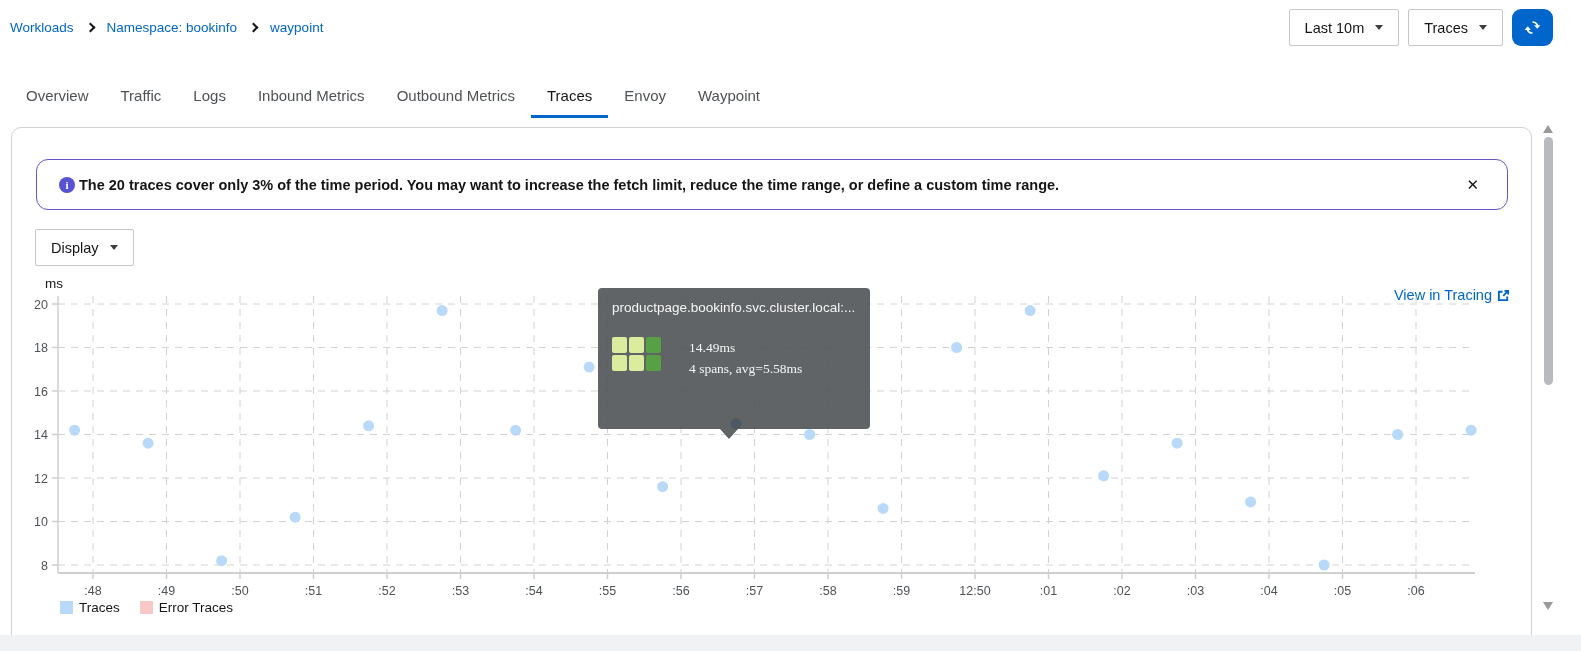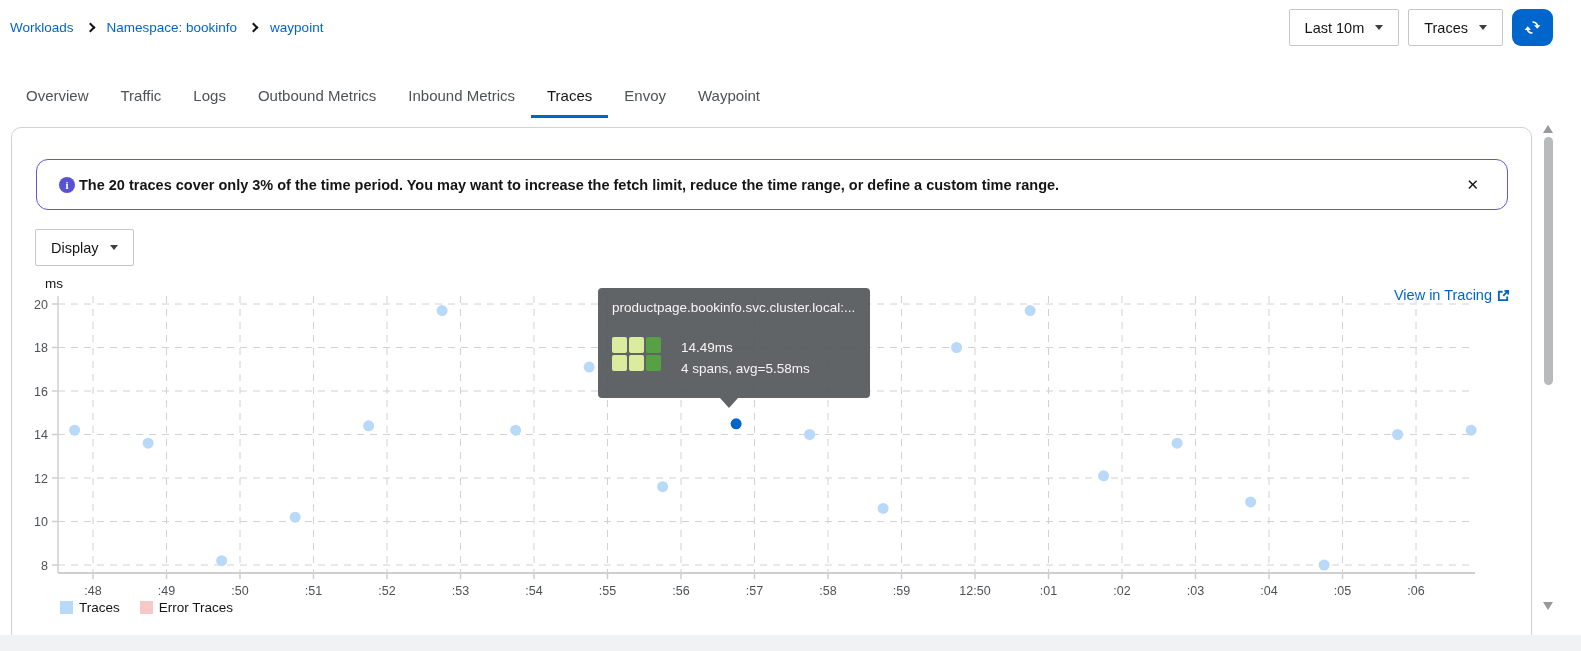--- a/index.html
+++ b/index.html
@@ -44,28 +44,28 @@
   
   .display-btn { position:absolute; left:35px; top:229px; }
   .view-tracing { position:absolute; top:239px; right:71px; display:flex; align-items:center; gap:5px; color:#0066cc; font-size:14.5px; text-decoration:none; cursor:pointer;margin-top:48px; }
   
   #scatter { position:absolute; left:25px; top:270px; }
   .legend { position:absolute; left:60px; top:600px; display:flex; gap:20px; font-size:13.5px; align-items:center; }
   .legend-item { display:flex; align-items:center; gap:6px; }
   .swatch { width:13px; height:13px; display:inline-block; }
   
   .chart-tooltip {
-    position:absolute; left:598px; top:288px; width:272px; height:110px; z-index:3;
+    position:absolute; left:598px; top:288px; width:272px; height:141px; z-index:3;
     background:rgba(84,87,89,0.92); border-radius:4px; color:#f5f5f5; padding:12px 14px;
     font-size:13.5px;
   }
   .tooltip-caret { position:absolute; top:100%; left:122px; width:0; height:0;
     border-left:9px solid transparent; border-right:9px solid transparent; border-top:10px solid rgba(84,87,89,0.92); }
   .tooltip-title { margin-bottom:22px; white-space:nowrap; overflow:hidden; }
-  .tooltip-body { display:flex; gap:20px; }
+  .tooltip-body { display:flex; gap:28px;font-family:Liberation Serif, serif; }
   .chips { display:grid; grid-template-columns:repeat(3,15px); grid-auto-rows:16px; gap:2px; align-self:flex-start; }
   .chip { border-radius:2px; }
   .tooltip-lines div { line-height:21px; }
   
   .sb-arrow-up { position:absolute; left:1543px; top:125px; width:0; height:0; z-index:6;
     border-left:5px solid transparent; border-right:5px solid transparent; border-bottom:8px solid #999; }
   .sb-thumb { position:absolute; left:1544px; top:137px; width:9px; height:248px; background:#b8bbbe; border-radius:5px; z-index:6; cursor:pointer; }
   .sb-arrow-down { position:absolute; left:1543px; top:602px; width:0; height:0; z-index:6;
     border-left:5px solid transparent; border-right:5px solid transparent; border-top:8px solid #999; }
   .bottom-bar { position:absolute; left:0; top:635px; width:1581px; height:16px; background:#f1f2f3; z-index:5; }
@@ -98,22 +98,22 @@
         <path d="M12 20a8 8 0 0 1-7.4-5H2l4-4.5L10 15H6.8A6 6 0 0 0 12 18z"></path>
       </g>
     </svg>
   </button>
 </div>
 
 <div class="tabs" id="tabs">
     <div class="tab">Overview</div>
     <div class="tab">Traffic</div>
     <div class="tab">Logs</div>
+    <div class="tab">Inbound Metrics</div>
     <div class="tab">Outbound Metrics</div>
-    <div class="tab">Inbound Metrics</div>
     <div class="tab active">Traces</div>
     <div class="tab">Envoy</div>
     <div class="tab">Waypoint</div>
   </div>
 
 <div class="card"></div>
 
 <div class="alert">
   <span class="alert-icon">i</span>
   <span class="alert-text">The 20 traces cover only 3% of the time period. You may want to increase the fetch limit, reduce the time range, or define a custom time range.</span>

